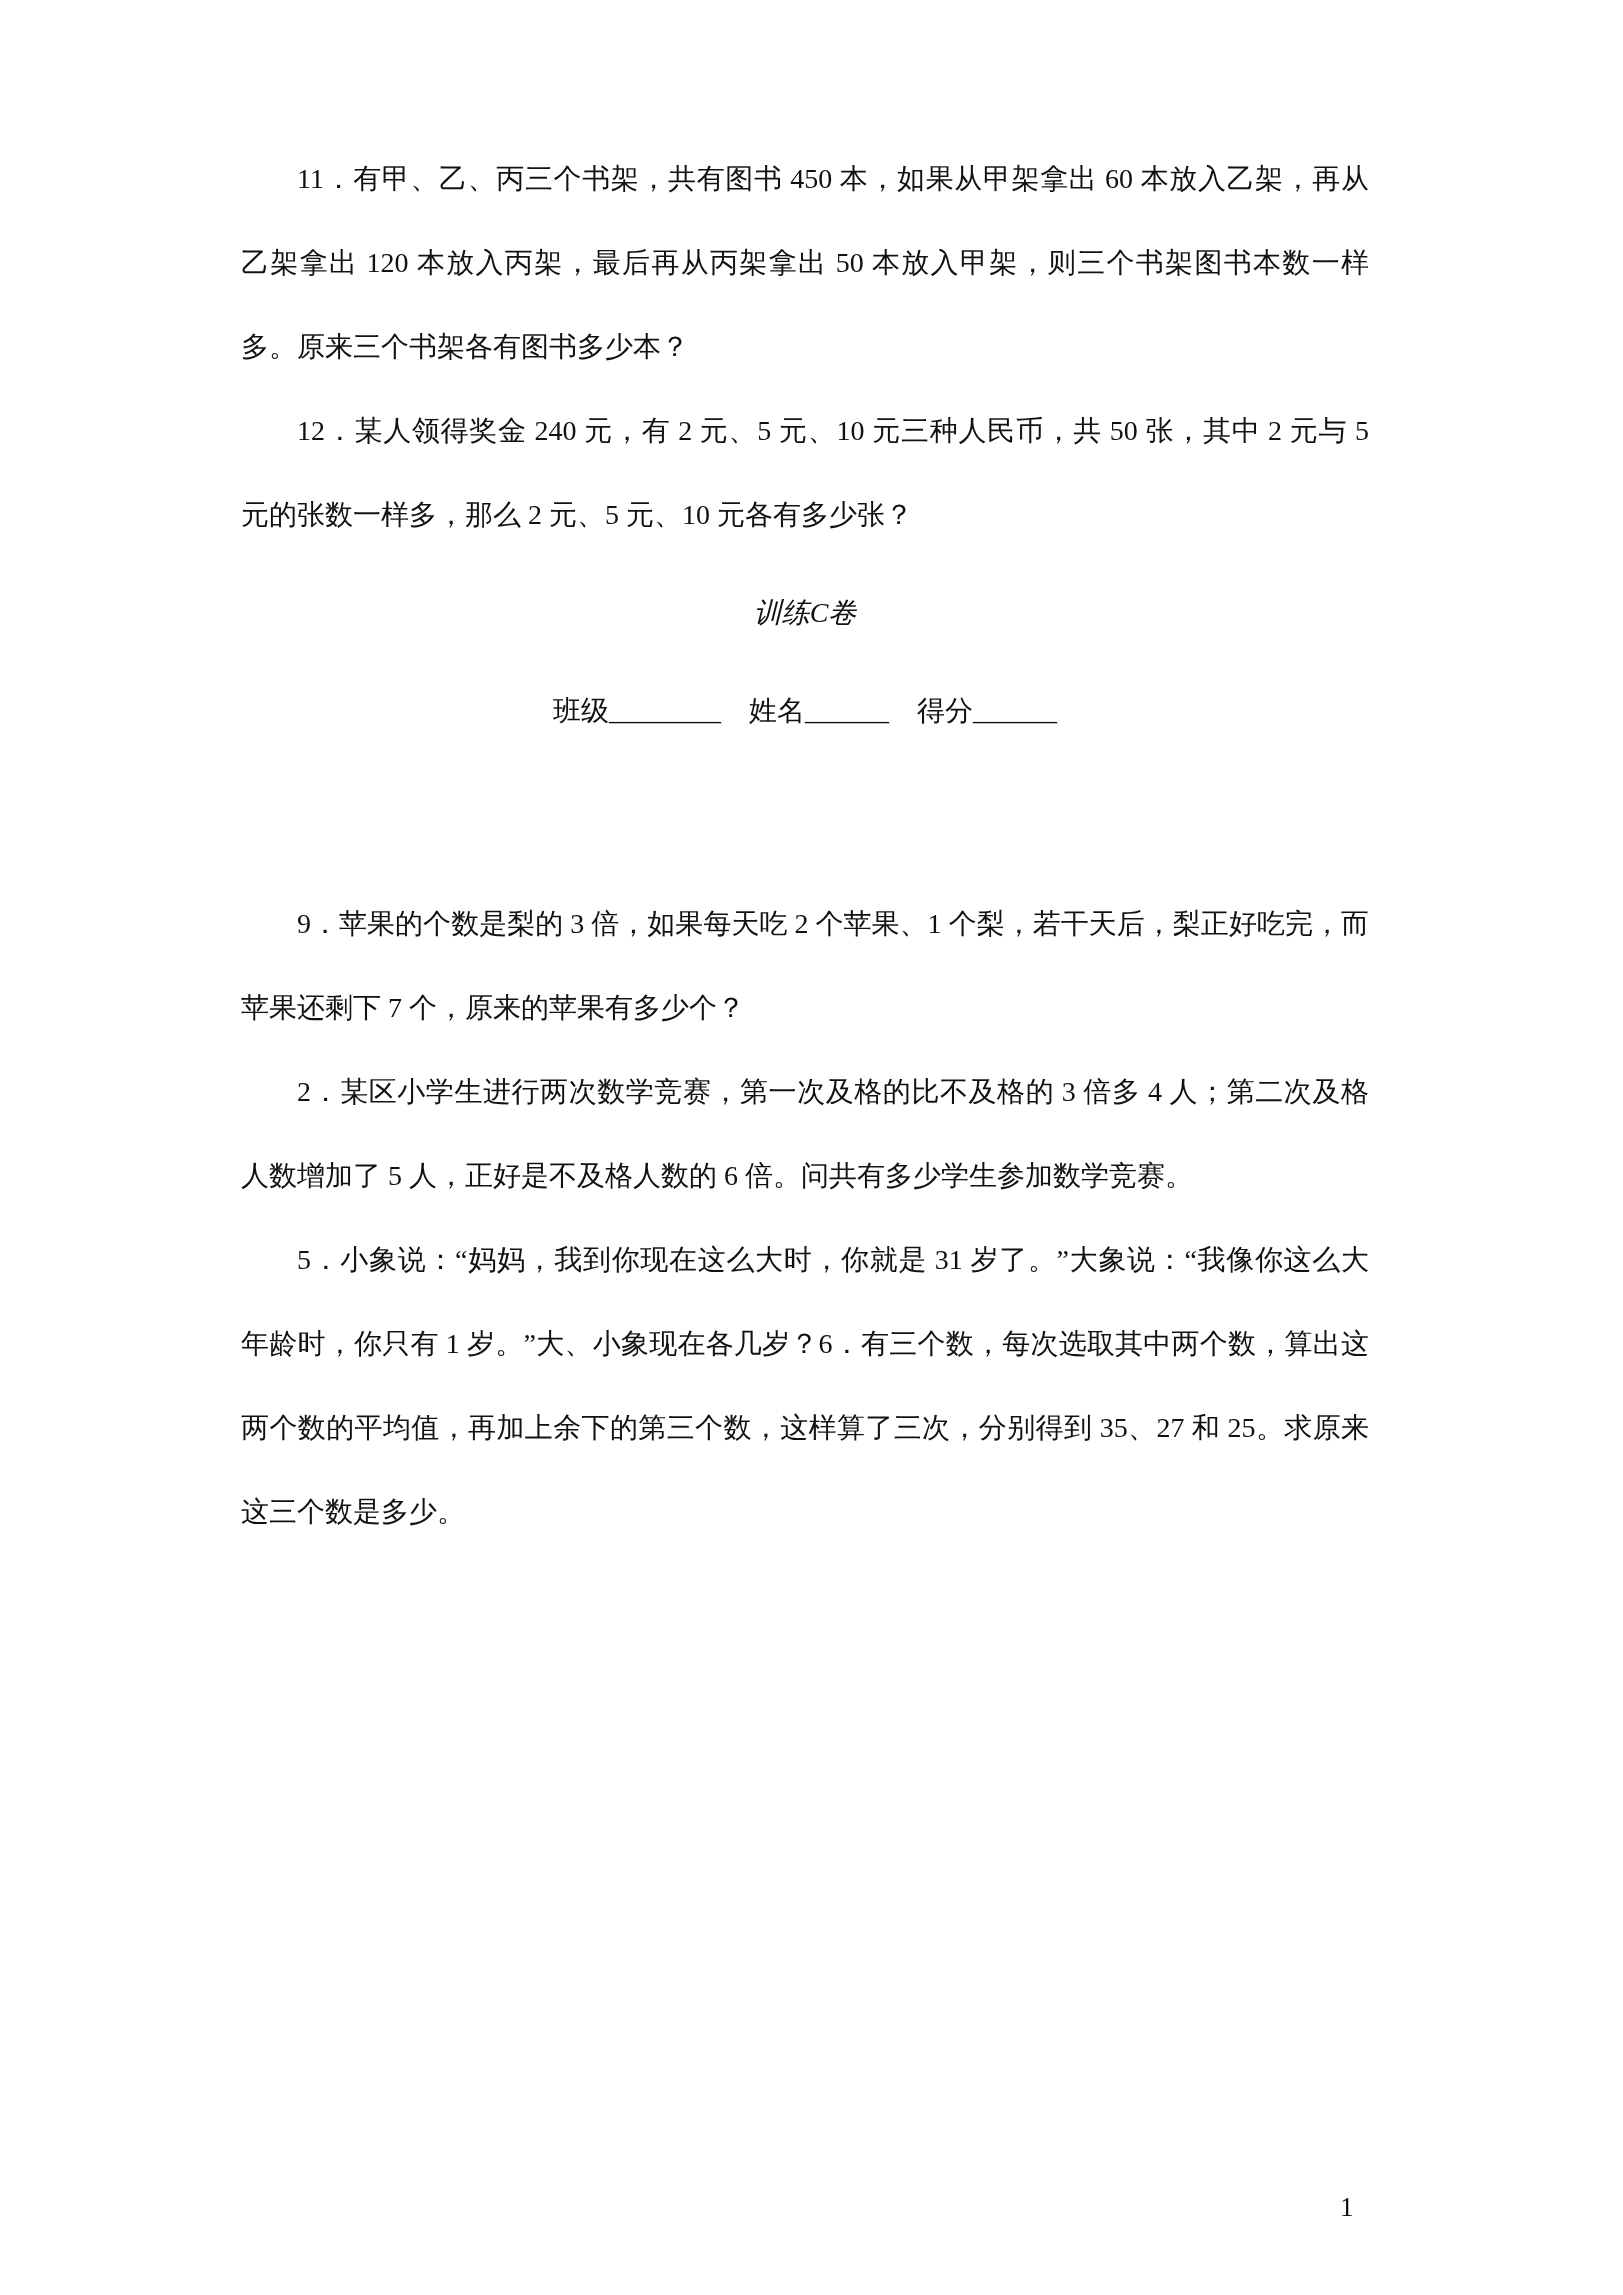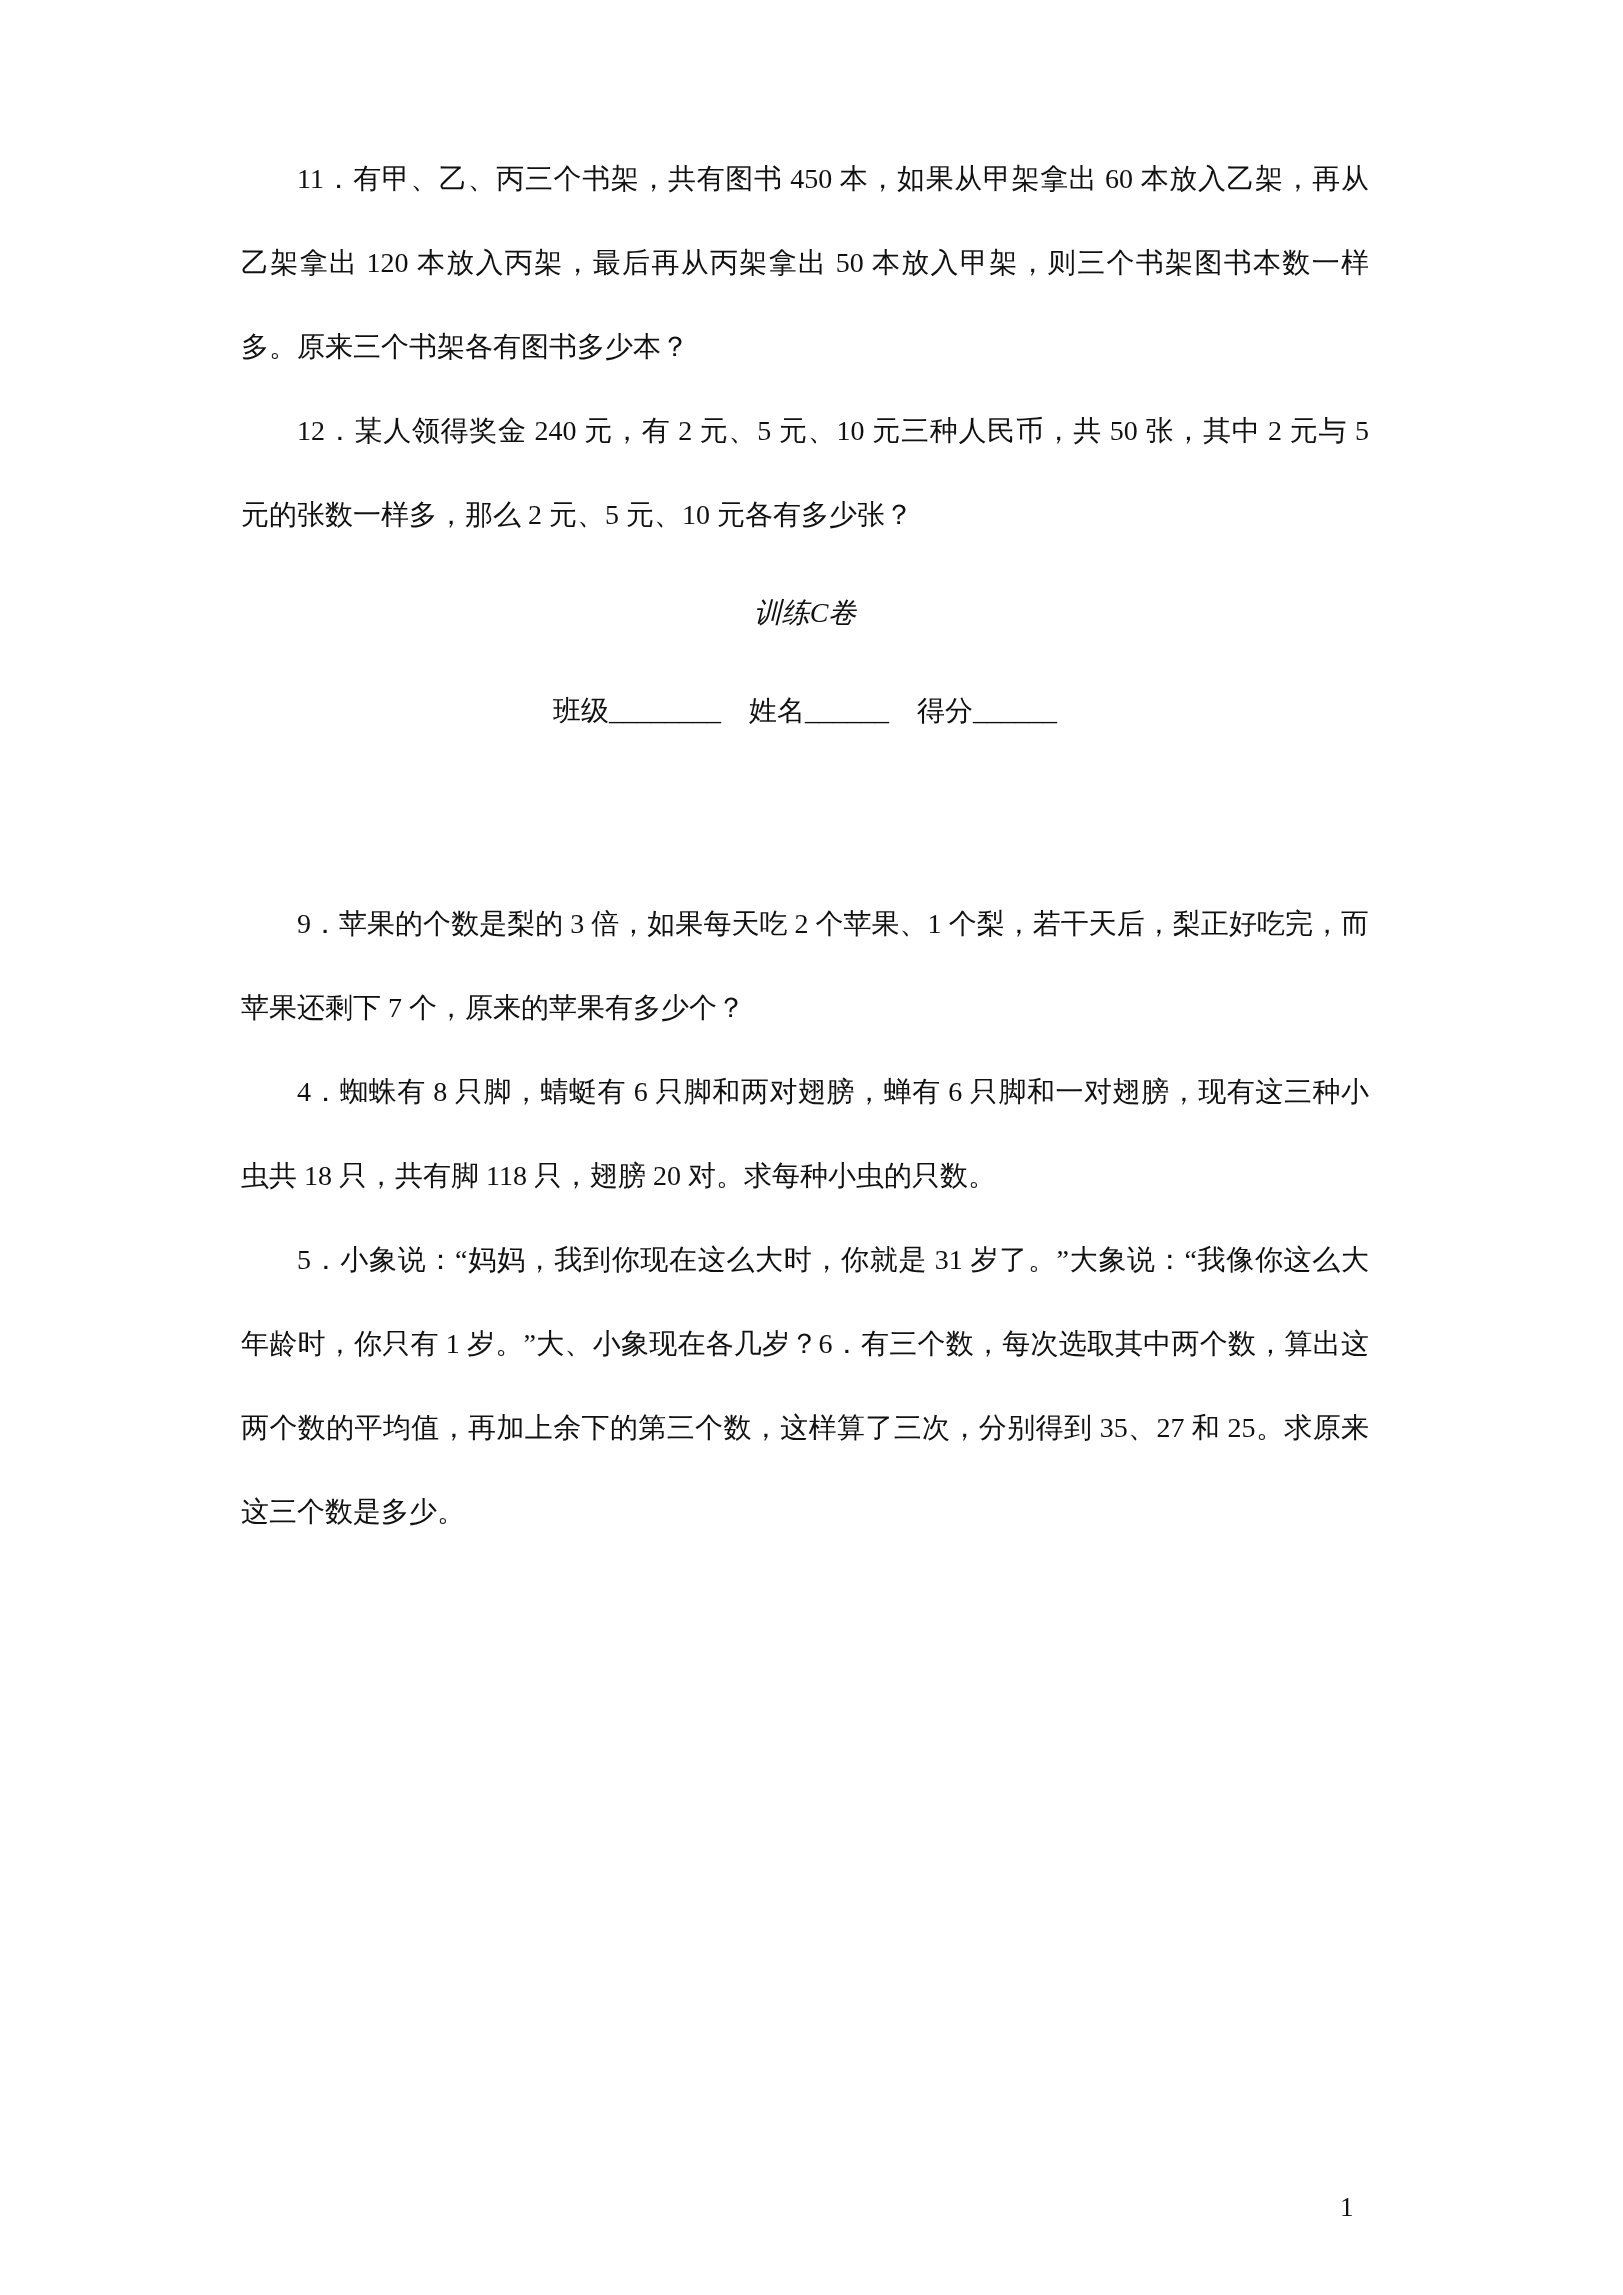--- a/index.html
+++ b/index.html
@@ -69,20 +69,20 @@
 
     <p class="para">11．有甲、乙、丙三个书架，共有图书 450 本，如果从甲架拿出 60 本放入乙架，再从乙架拿出 120 本放入丙架，最后再从丙架拿出 50 本放入甲架，则三个书架图书本数一样多。原来三个书架各有图书多少本？</p>
     <p class="para">12．某人领得奖金 240 元，有 2 元、5 元、10 元三种人民币，共 50 张，其中 2 元与 5 元的张数一样多，那么 2 元、5 元、10 元各有多少张？</p>
 
     <p class="center title">训练C卷</p>
     <p class="center blanks">班级________　姓名______　得分______</p>
 
     <div class="spacer"></div>
 
     <p class="para">9．苹果的个数是梨的 3 倍，如果每天吃 2 个苹果、1 个梨，若干天后，梨正好吃完，而苹果还剩下 7 个，原来的苹果有多少个？</p>
-    <p class="para">4．蜘蛛有 8 只脚，蜻蜓有 6 只脚和两对翅膀，蝉有 6 只脚和一对翅膀，现有这三种小虫共 18 只，共有脚 118 只，翅膀 20 对。求每种小虫的只数。</p>
+    <p class="para">2．某区小学生进行两次数学竞赛，第一次及格的比不及格的 3 倍多 4 人；第二次及格人数增加了 5 人，正好是不及格人数的 6 倍。问共有多少学生参加数学竞赛。</p>
     <p class="para">5．小象说：“妈妈，我到你现在这么大时，你就是 31 岁了。”大象说：“我像你这么大年龄时，你只有 1 岁。”大、小象现在各几岁？6．有三个数，每次选取其中两个数，算出这两个数的平均值，再加上余下的第三个数，这样算了三次，分别得到 35、27 和 25。求原来这三个数是多少。</p>
 
   </div>
 
   <div class="page-number">1</div>
 </div>
 
 
 </body></html>

